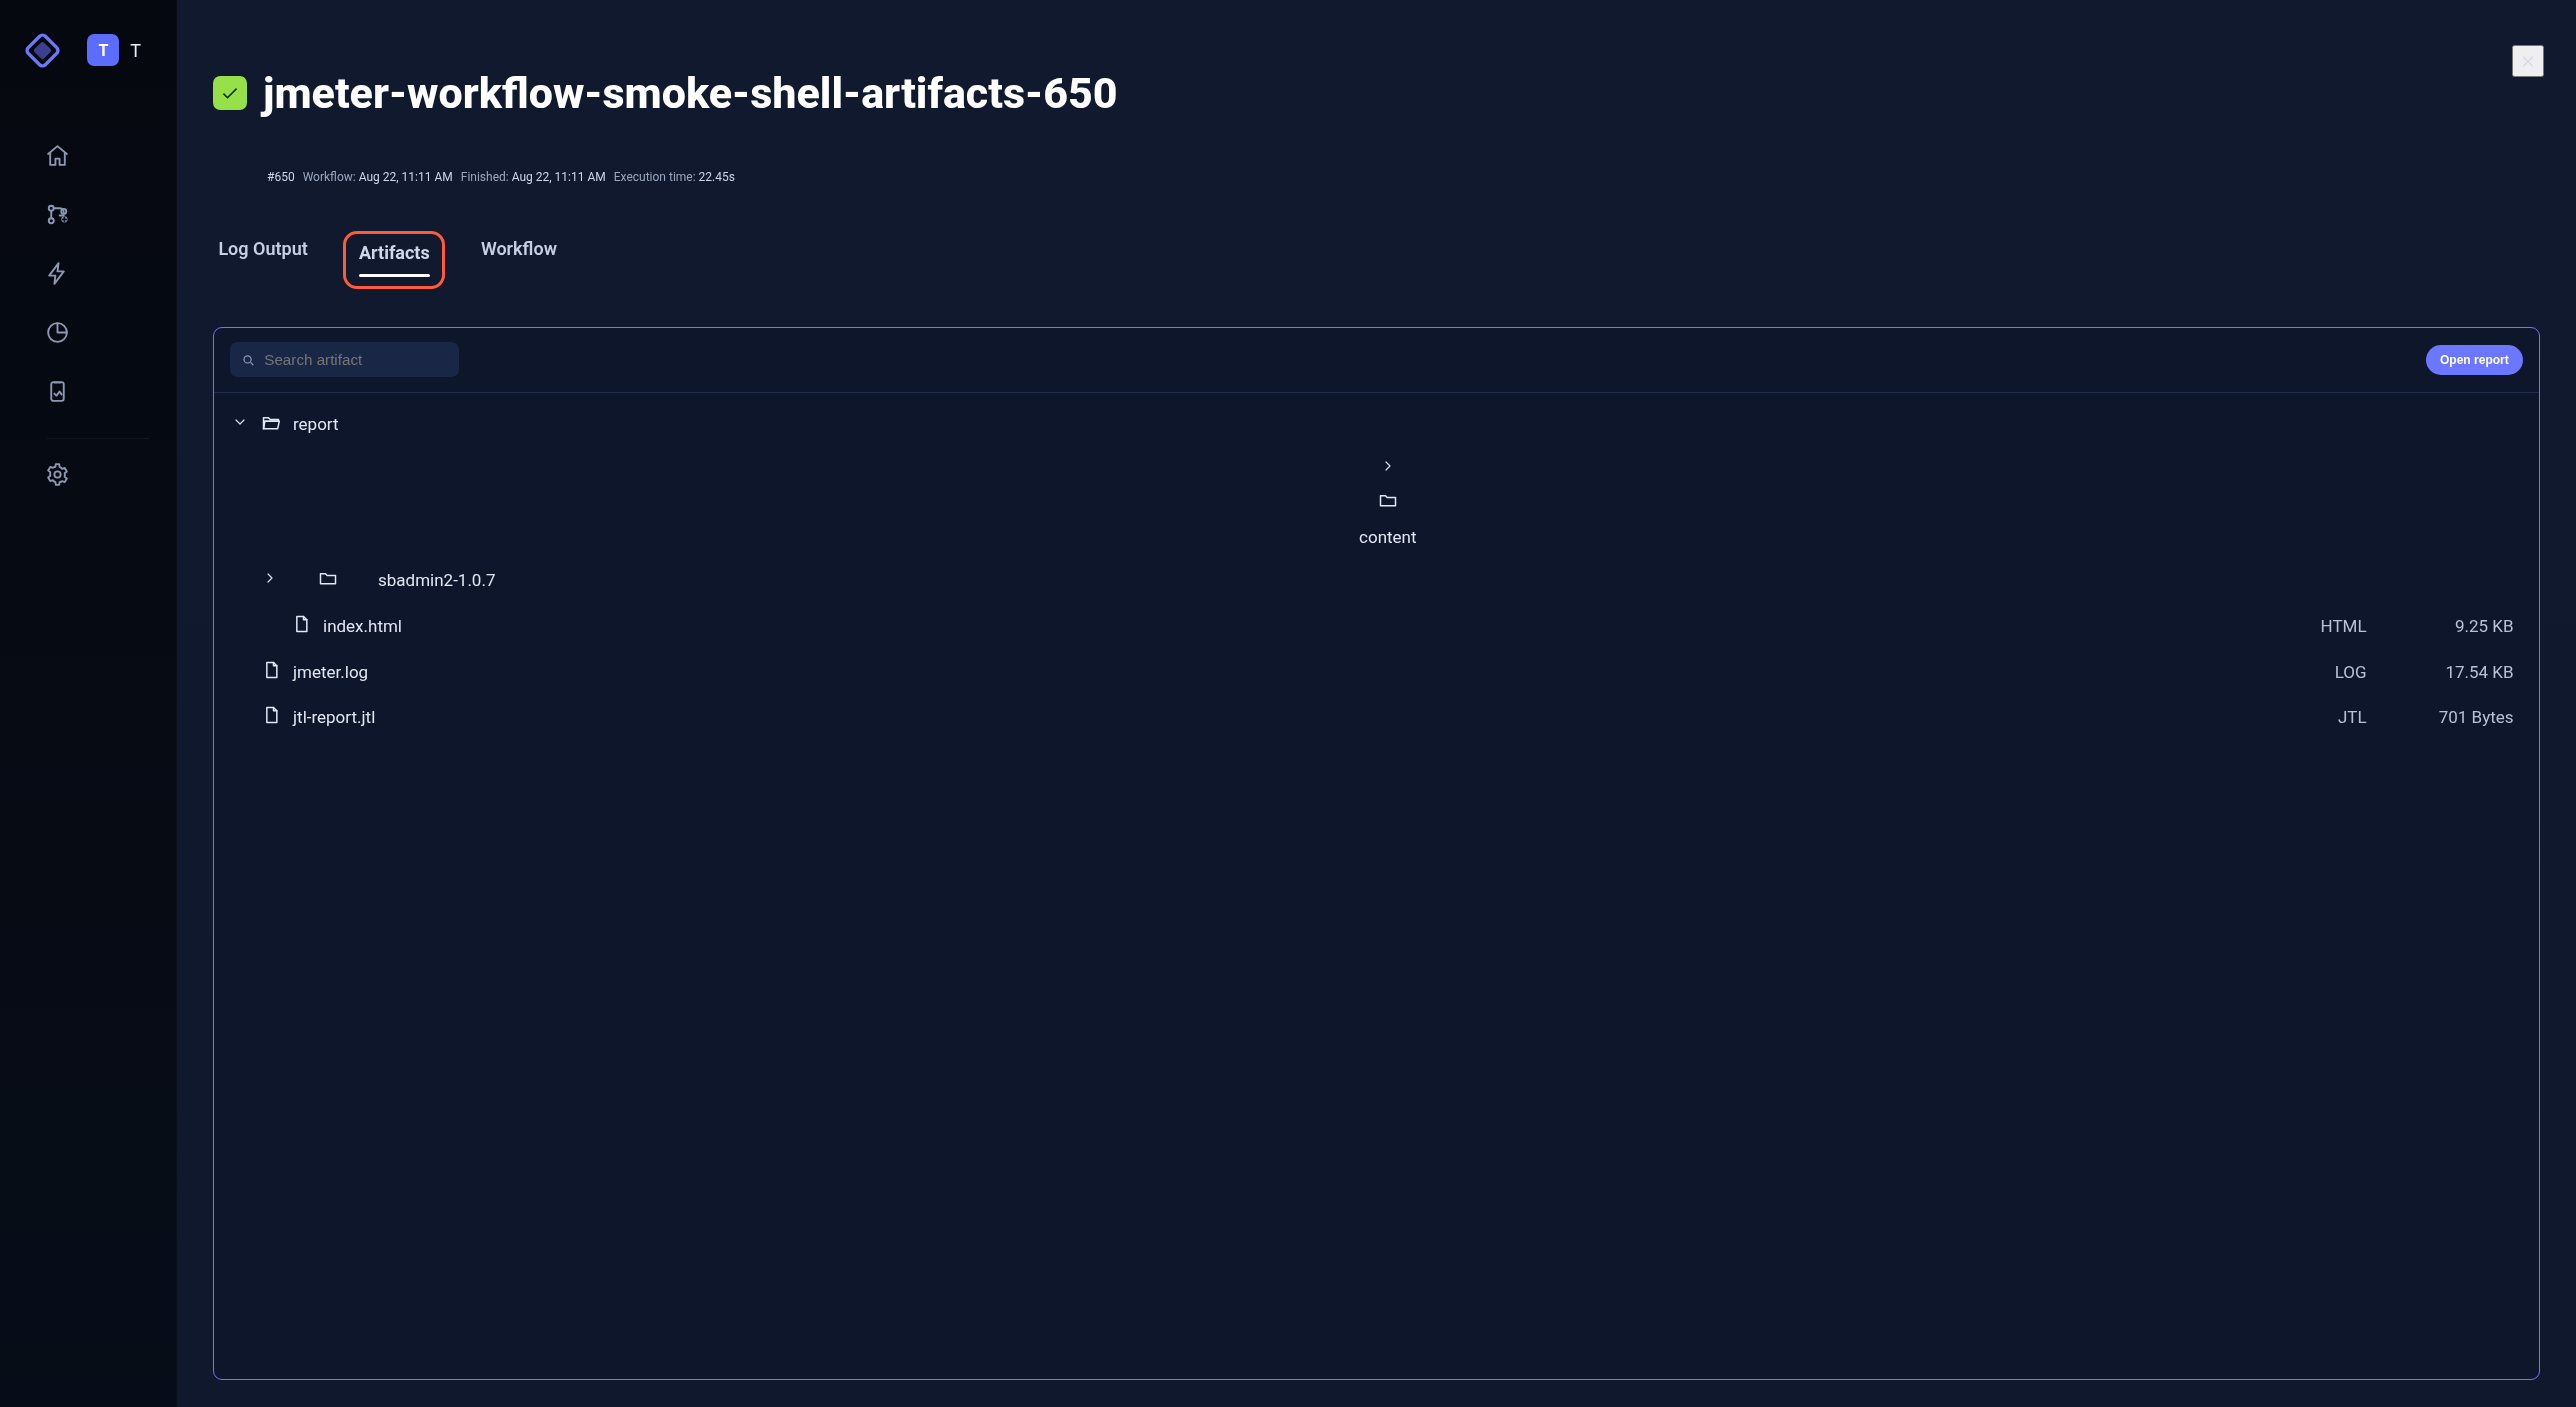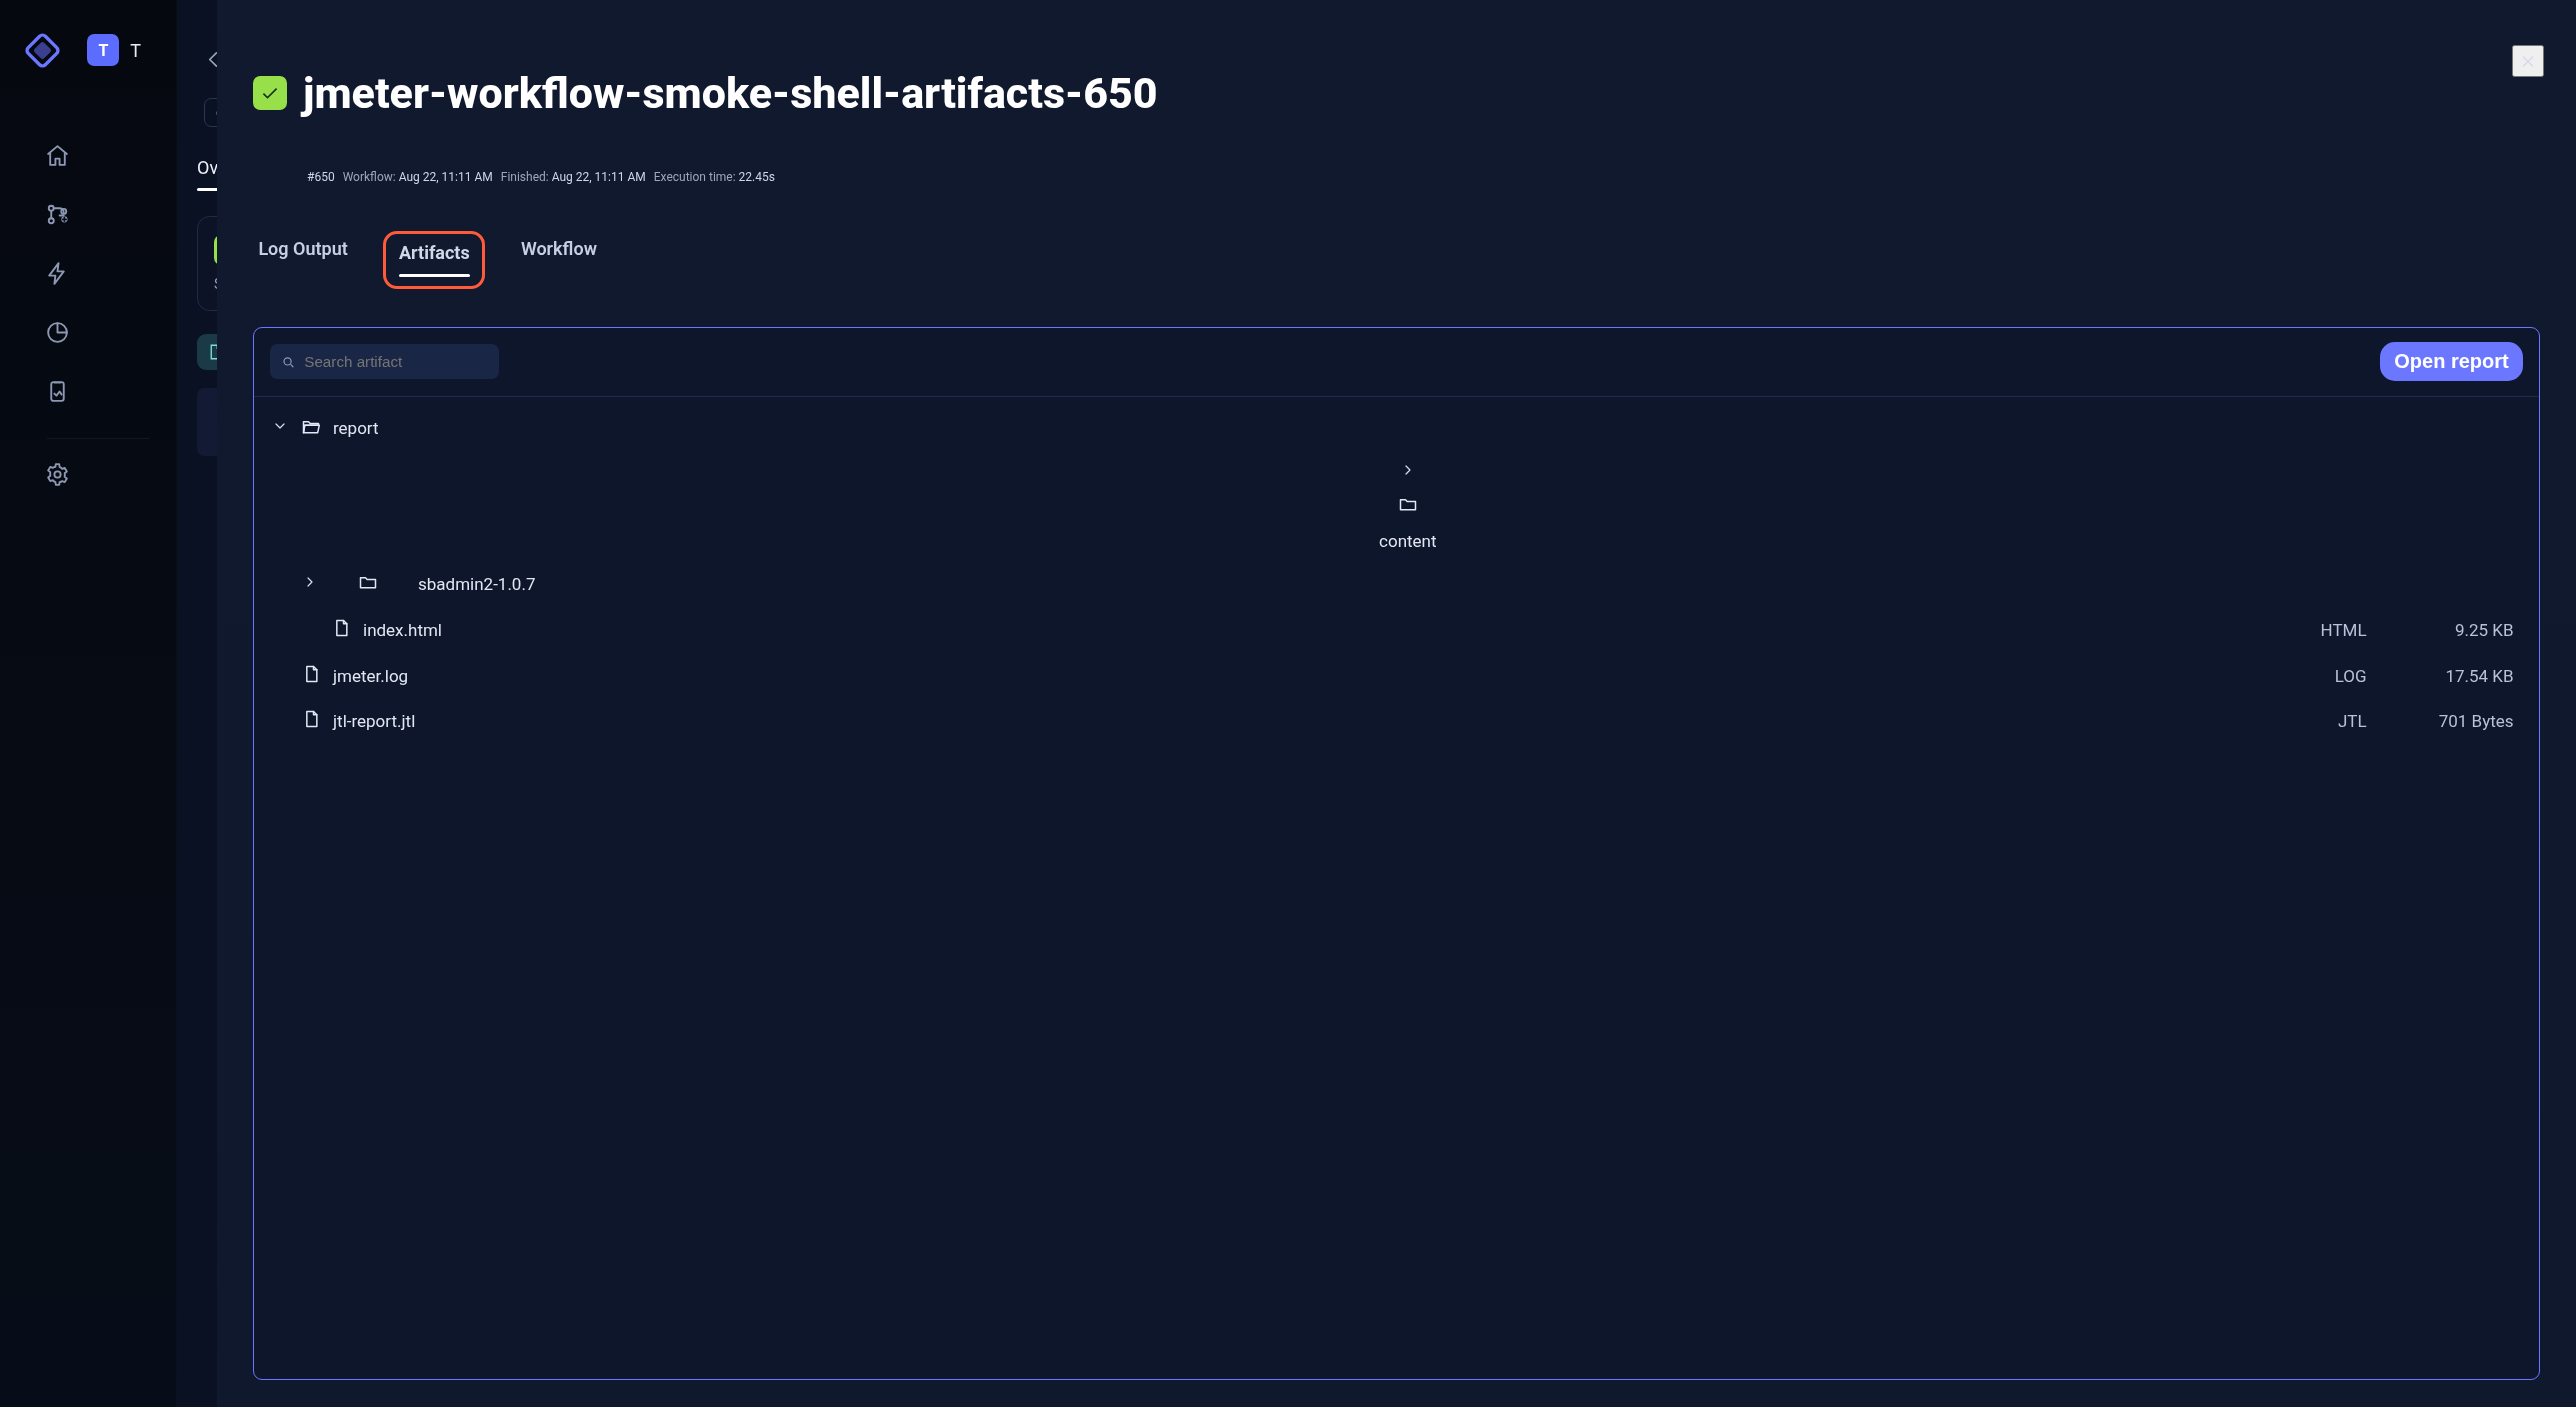--- a/index.html
+++ b/index.html
@@ -57,21 +57,20 @@
 
   .card2{margin:23px 0 0 20px;display:flex;gap:12.5px}
   .square{width:36px;height:36px;border-radius:9px;background:#1b3a47;display:flex;align-items:center;justify-content:center}
   .square svg{width:18px;height:18px;fill:#7fe0d1}
   .bar{margin-top:18px;width:179px;height:68px;border-radius:7.2px;background:#121b33}
 
   
   .modal{
     position:absolute;inset:0;left:0;top:0;right:0;bottom:0;
     background:rgba(8,12,23,.55);
-    margin-left:40px;
   }
   .sheet{
     position:absolute;left:0;right:0;top:0;bottom:0;
     background:linear-gradient(#10192e,#0f182d);
     display:flex;flex-direction:column;
     padding:39px 36px 27px 36px;
   }
   .close{position:absolute;right:32px;top:45px;width:32px;height:32px;display:flex;align-items:center;justify-content:center;color:#cfd6e8;cursor:pointer}
   .close svg{width:23px;height:23px}
 
@@ -90,21 +89,21 @@
   .tab-highlight{border:3.6px solid var(--highlight);border-radius:14px;padding:1px 9px 16px 9px}
 
   .panel{
     margin-top:38px;border:1.8px solid var(--accent);border-radius:9px;background:rgba(13,22,41,.65);
     flex:1;display:flex;flex-direction:column;min-height:502px;
   }
   .panel-top{display:flex;align-items:center;justify-content:space-between;padding:14.3px 16px 14.3px 16px;border-bottom:0.9px solid #202c4b}
   .search{display:flex;align-items:center;gap:7.2px;background:#1a2645;border-radius:7.2px;padding:8px 10.8px;width:229px}
   .search input{background:transparent;border:none;outline:none;color:#cbd3e8;font-size:15.2px;width:100%}
   .search svg{width:16px;height:16px;color:#8e9ab5;fill:#8e9ab5}
-  .open-report{background:var(--accent);color:#fff;border:none;border-radius:15px;padding:8px 14.3px;font-weight:700;font-size:20px;cursor:pointer}
+  .open-report{background:var(--accent);color:#fff;border:none;border-radius:15px;padding:8px 14.3px;font-weight:700;font-size:12px;cursor:pointer}
 
   .tree{padding:12.5px 20px 10.8px 9px;display:flex;flex-direction:column;gap:7.2px}
   .row{display:flex;align-items:center;gap:12.5px;color:#e2e7f3;padding:7.2px 5.4px;border-radius:7.2px;font-size:17px}
   .row .chevron{width:16px;height:16px;color:#d6deef}
   .row .icon{width:20px;height:20px;color:#e2e8f6}
   .meta-right{margin-left:auto;display:flex;gap:48px;color:#b7c1d8;font-size:17px}
   .type{min-width:63px;text-align:right}
   .size{min-width:99px;text-align:right}
   
   .svg-stroke{fill:none;stroke:currentColor;stroke-width:1.8;stroke-linecap:round;stroke-linejoin:round}

